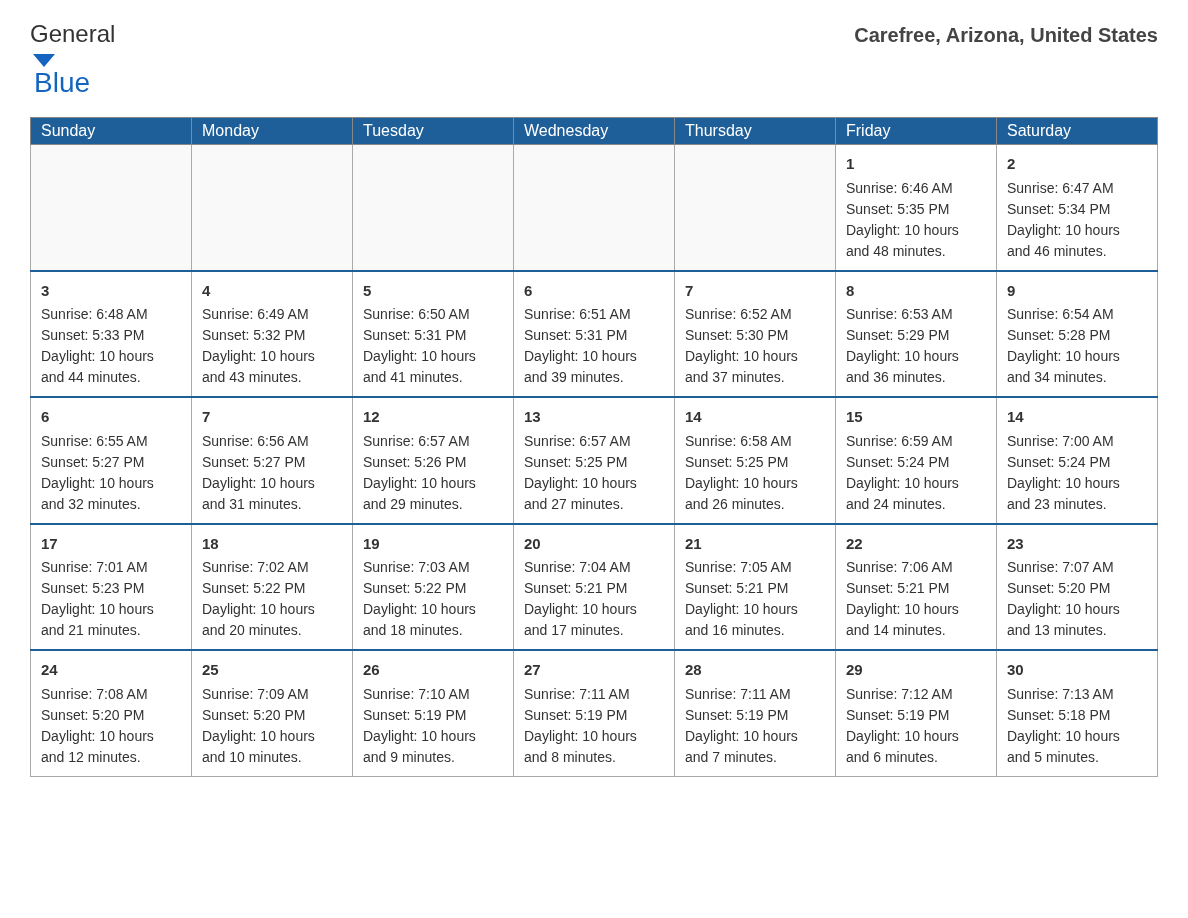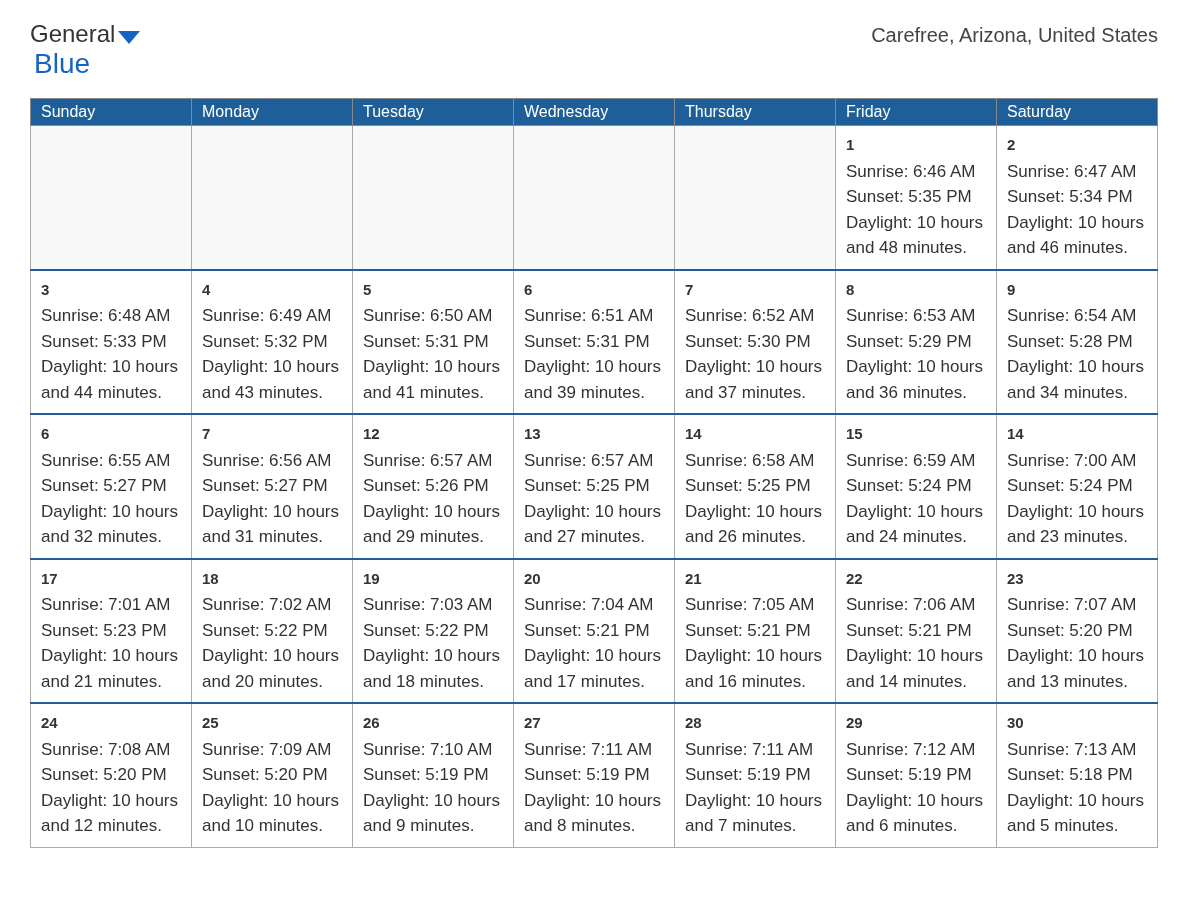--- a/index.html
+++ b/index.html
@@ -23,20 +23,21 @@
     .calendar-title {
       font-size: 48px;
       font-weight: bold;
       color: #222;
       line-height: 1.1;
     }
     .calendar-subtitle {
       font-size: 20px;
       color: #444;
       margin-top: 4px;
+      font-weight: bold;
     }
     .calendar-table {
       width: 100%;
       border-collapse: collapse;
       border: 1px solid #999;
     }
     .calendar-table th {
       background-color: #1e5f99;
       color: #fff;
       font-size: 16px;
@@ -57,38 +58,39 @@
       color: #333;
     }
     .day-number {
       font-size: 15px;
       font-weight: bold;
       color: #333;
       display: block;
       margin-bottom: 2px;
     }
     .day-info {
-      font-size: 17px;
+      font-size: 14px;
       color: #333;
       line-height: 1.5;
     }
     .empty-cell {
       background: #f9f9f9;
     }
     .row-divider td {
       border-top: 2px solid #1e5f99;
     }
     .logo-wrapper {
       display: flex;
       flex-direction: column;
       align-items: flex-start;
     }
     .logo-line1 {
       display: flex;
-      align-items: center;
+      align-items: flex-start;
+      flex-direction: column;
     }
     .logo-line2 {
       display: flex;
       align-items: center;
       margin-left: 4px;
     }
   </style>
 </head>
 <body>
 

